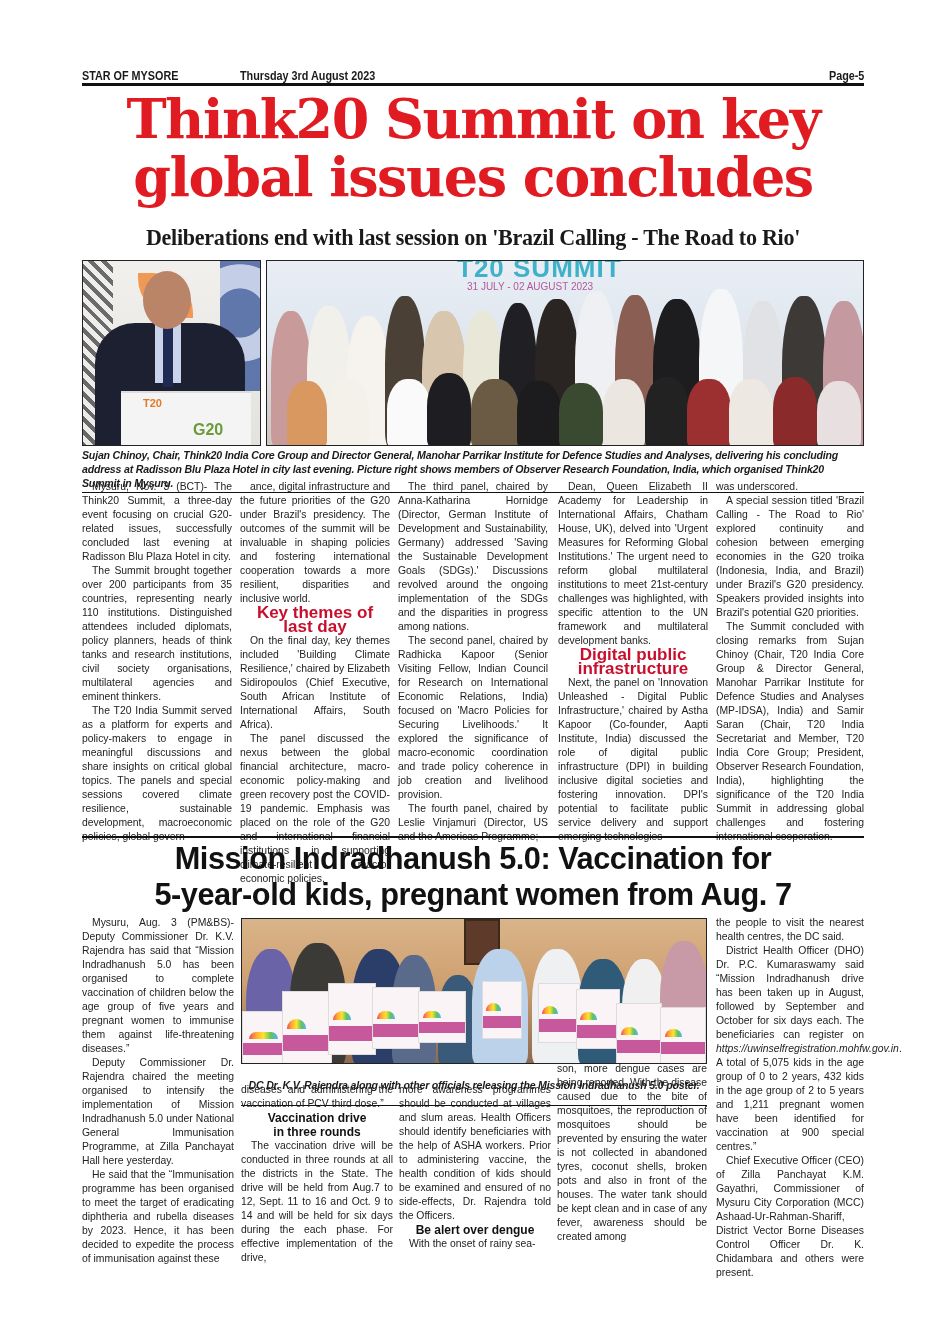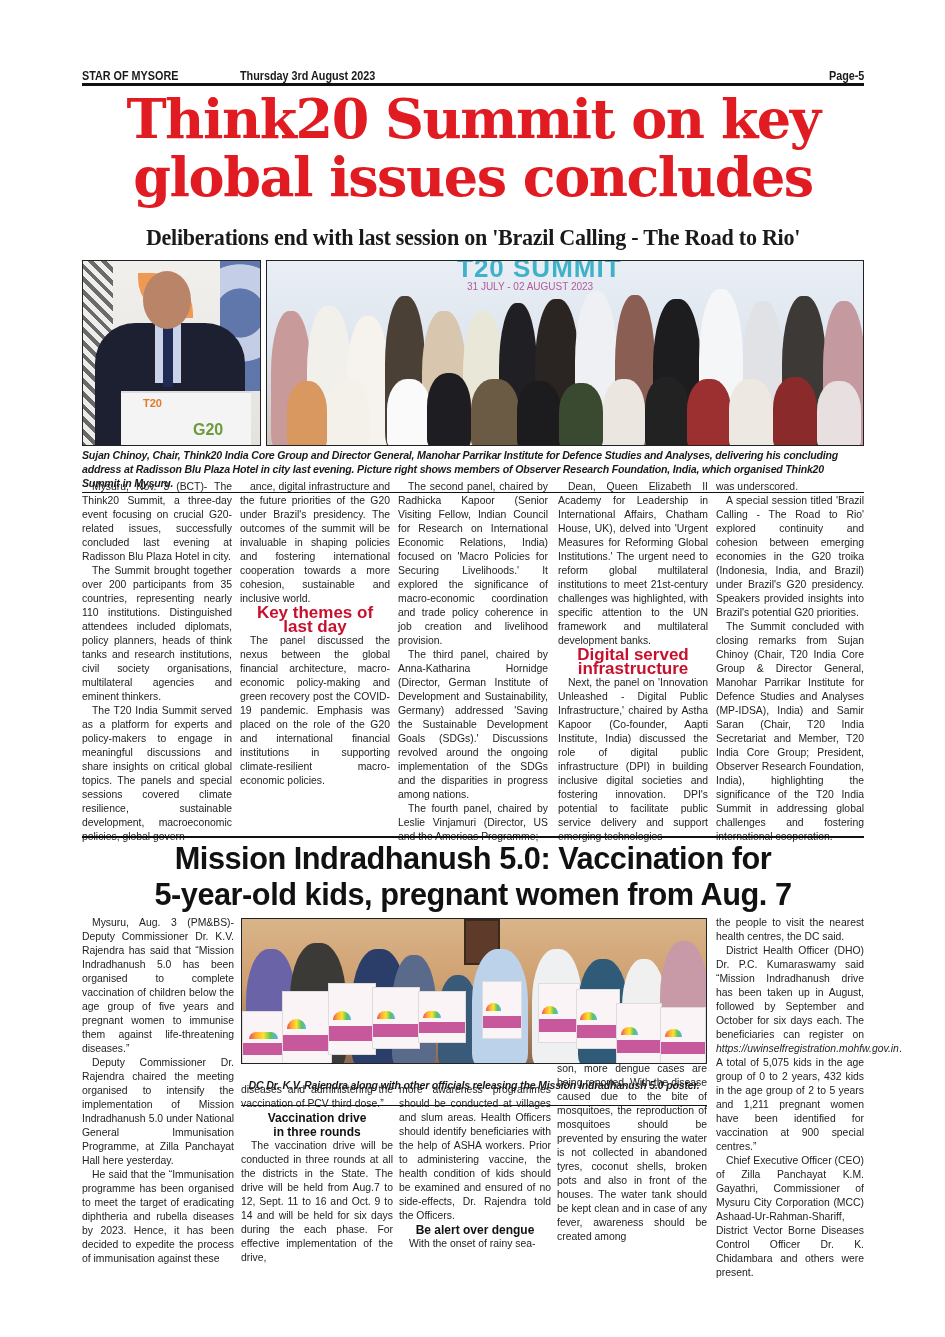--- a/index.html
+++ b/index.html
@@ -130,32 +130,33 @@
 </div>
 
 <div class="caption1">Sujan Chinoy, Chair, Think20 India Core Group and Director General, Manohar Parrikar Institute for Defence Studies and Analyses, delivering his concluding address at Radisson Blu Plaza Hotel in city last evening. Picture right shows members of Observer Research Foundation, India, which organised Think20 Summit in Mysuru.</div>
 
 <div class="col a1c1">
   <p>Mysuru, Nov. 3 (BCT)- The Think20 Summit, a three-day event focusing on crucial G20-related issues, successfully concluded last evening at Radisson Blu Plaza Hotel in city.</p>
   <p>The Summit brought together over 200 participants from 35 countries, representing nearly 110 institutions. Distinguished attendees included diplomats, policy planners, heads of think tanks and research institutions, civil society organisations, multilateral agencies and eminent thinkers.</p>
   <p>The T20 India Summit served as a platform for experts and policy-makers to engage in meaningful discussions and share insights on critical global topics. The panels and special sessions covered climate resilience, sustainable development, macroeconomic policies, global govern-</p>
 </div>
 <div class="col a1c2">
-  <p>ance, digital infrastructure and the future priorities of the G20 under Brazil's presidency. The outcomes of the summit will be invaluable in shaping policies and fostering international cooperation towards a more cohesion, sustainable and inclusive world.</p>
+  <p>ance, digital infrastructure and the future priorities of the G20 under Brazil's presidency. The outcomes of the summit will be invaluable in shaping policies and fostering international cooperation towards a more resilient, disparities and inclusive world.</p>
   <div class="subhd red">Key themes of last day</div>
+  <p>On the final day, key themes included 'Building Climate Resilience,' chaired by Elizabeth Sidiropoulos (Chief Executive, South African Institute of International Affairs, South Africa).</p>
   <p>The panel discussed the nexus between the global financial architecture, macro-economic policy-making and green recovery post the COVID-19 pandemic. Emphasis was placed on the role of the G20 and international financial institutions in supporting climate-resilient macro-economic policies.</p>
 </div>
 <div class="col a1c3">
+  <p>The third panel, chaired by Anna-Katharina Hornidge (Director, German Institute of Development and Sustainability, Germany) addressed 'Saving the Sustainable Development Goals (SDGs).' Discussions revolved around the ongoing implementation of the SDGs and the disparities in progress among nations.</p>
   <p>The second panel, chaired by Radhicka Kapoor (Senior Visiting Fellow, Indian Council for Research on International Economic Relations, India) focused on 'Macro Policies for Securing Livelihoods.' It explored the significance of macro-economic coordination and trade policy coherence in job creation and livelihood provision.</p>
-  <p>The third panel, chaired by Anna-Katharina Hornidge (Director, German Institute of Development and Sustainability, Germany) addressed 'Saving the Sustainable Development Goals (SDGs).' Discussions revolved around the ongoing implementation of the SDGs and the disparities in progress among nations.</p>
   <p>The fourth panel, chaired by Leslie Vinjamuri (Director, US and the Americas Programme;</p>
 </div>
 <div class="col a1c4">
   <p>Dean, Queen Elizabeth II Academy for Leadership in International Affairs, Chatham House, UK), delved into 'Urgent Measures for Reforming Global Institutions.' The urgent need to reform global multilateral institutions to meet 21st-century challenges was highlighted, with specific attention to the UN framework and multilateral development banks.</p>
-  <div class="subhd red">Digital served</div>
+  <div class="subhd red">Digital public</div>
   <div class="subhd red">infrastructure</div>
   <p>Next, the panel on 'Innovation Unleashed - Digital Public Infrastructure,' chaired by Astha Kapoor (Co-founder, Aapti Institute, India) discussed the role of digital public infrastructure (DPI) in building inclusive digital societies and fostering innovation. DPI's potential to facilitate public service delivery and support emerging technologies</p>
 </div>
 <div class="col a1c5">
   <p style="text-indent:0">was underscored.</p>
   <p>A special session titled 'Brazil Calling - The Road to Rio' explored continuity and cohesion between emerging economies in the G20 troika (Indonesia, India, and Brazil) under Brazil's G20 presidency. Speakers provided insights into Brazil's potential G20 priorities.</p>
   <p>The Summit concluded with closing remarks from Sujan Chinoy (Chair, T20 India Core Group &amp; Director General, Manohar Parrikar Institute for Defence Studies and Analyses (MP-IDSA), India) and Samir Saran (Chair, T20 India Secretariat and Member, T20 India Core Group; President, Observer Research Foundation, India), highlighting the significance of the T20 India Summit in addressing global challenges and fostering international cooperation.</p>
 </div>
 
 <div class="divider"></div>

